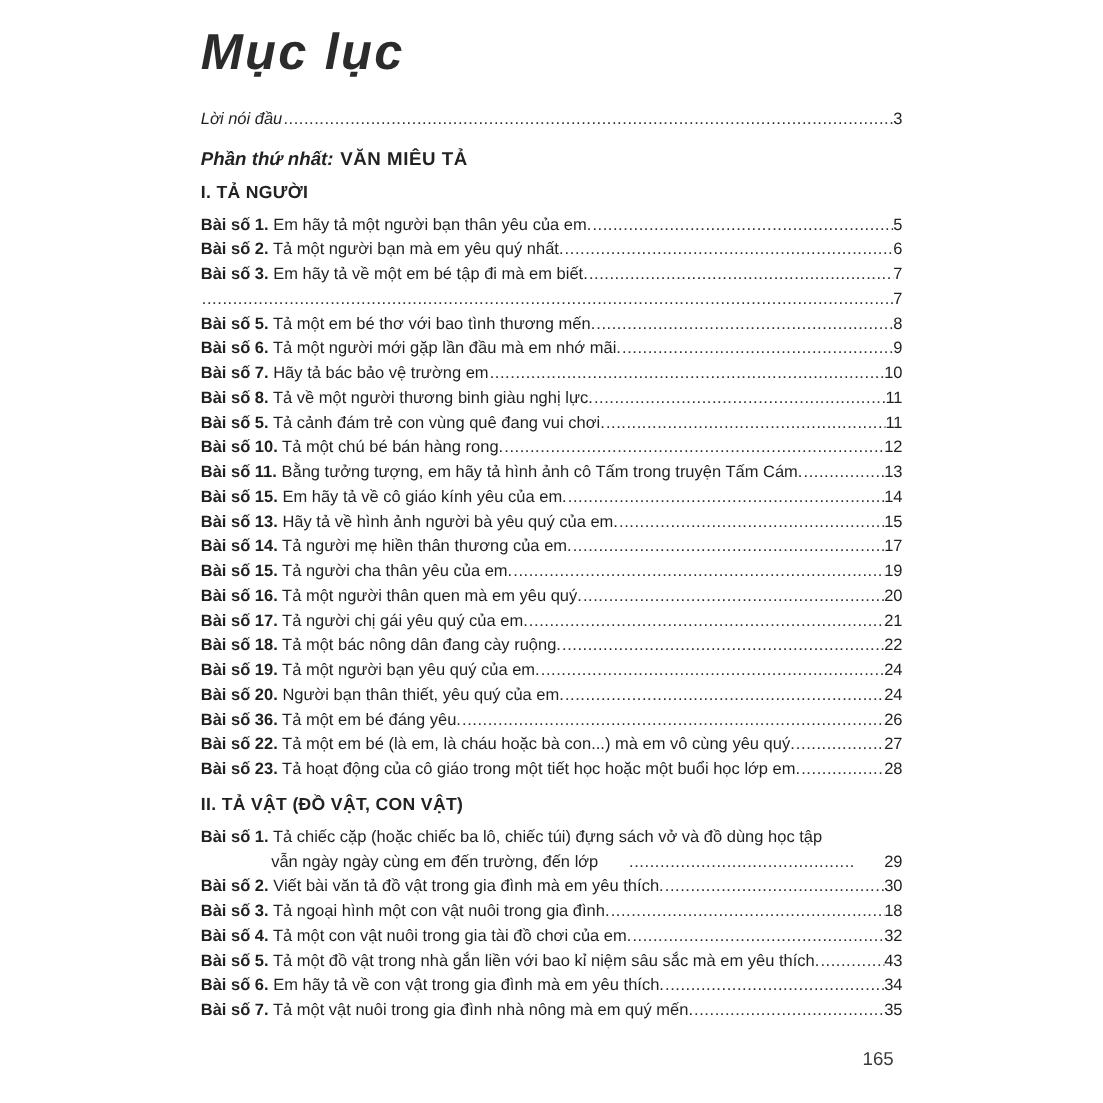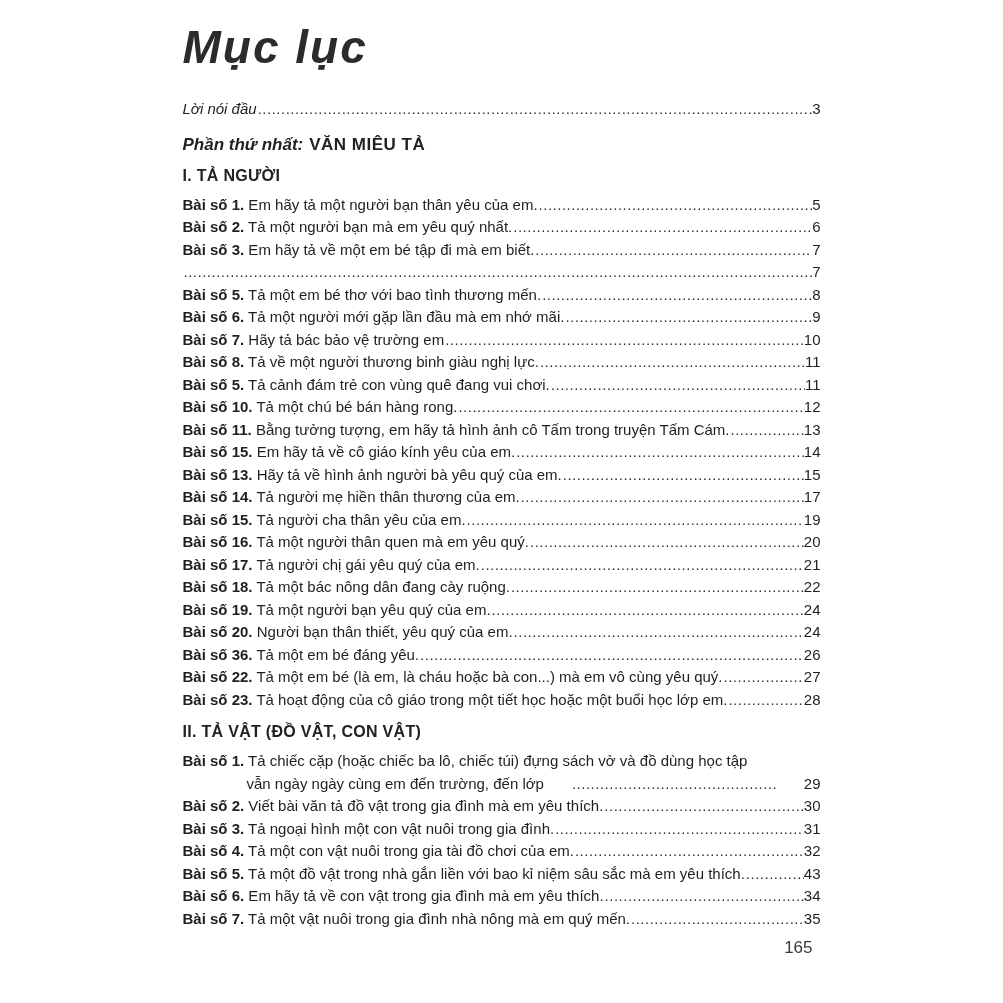--- a/index.html
+++ b/index.html
@@ -86,21 +86,21 @@
     margin: 12px 0 9px 0;
     color: #222;
   }
   .toc-cont {
     padding-left: 64px;
     gap: 27px;
   }
   .page-number {
     text-align: right;
     padding-right: 8px;
-    margin-top: 8px;
+    margin-top: 23px;
     font-size: 17px;
     color: #3a3a3a;
   }
 </style>
 </head>
 <body>
 
 <div class="page">
 
   <div class="book-title">Mục lục</div>
@@ -241,21 +241,21 @@
         <span class="toc-page-num">29</span>
       </div>
       <div class="toc-row">
         <span class="toc-text"><span class="toc-label">Bài số 2.</span> Viết bài văn tả đồ vật trong gia đình mà em yêu thích.</span>
         <span class="dots"></span>
         <span class="toc-page-num">30</span>
       </div>
       <div class="toc-row">
         <span class="toc-text"><span class="toc-label">Bài số 3.</span> Tả ngoại hình một con vật nuôi trong gia đình.</span>
         <span class="dots"></span>
-        <span class="toc-page-num">31</span>
+        <span class="toc-page-num">18</span>
       </div>
       <div class="toc-row">
         <span class="toc-text"><span class="toc-label">Bài số 4.</span> Tả một con vật nuôi trong gia tài đồ chơi của em.</span>
         <span class="dots"></span>
         <span class="toc-page-num">32</span>
       </div>
       <div class="toc-row">
         <span class="toc-text"><span class="toc-label">Bài số 5.</span> Tả một đồ vật trong nhà gắn liền với bao kỉ niệm sâu sắc mà em yêu thích.</span>
         <span class="dots"></span>
         <span class="toc-page-num">43</span>

